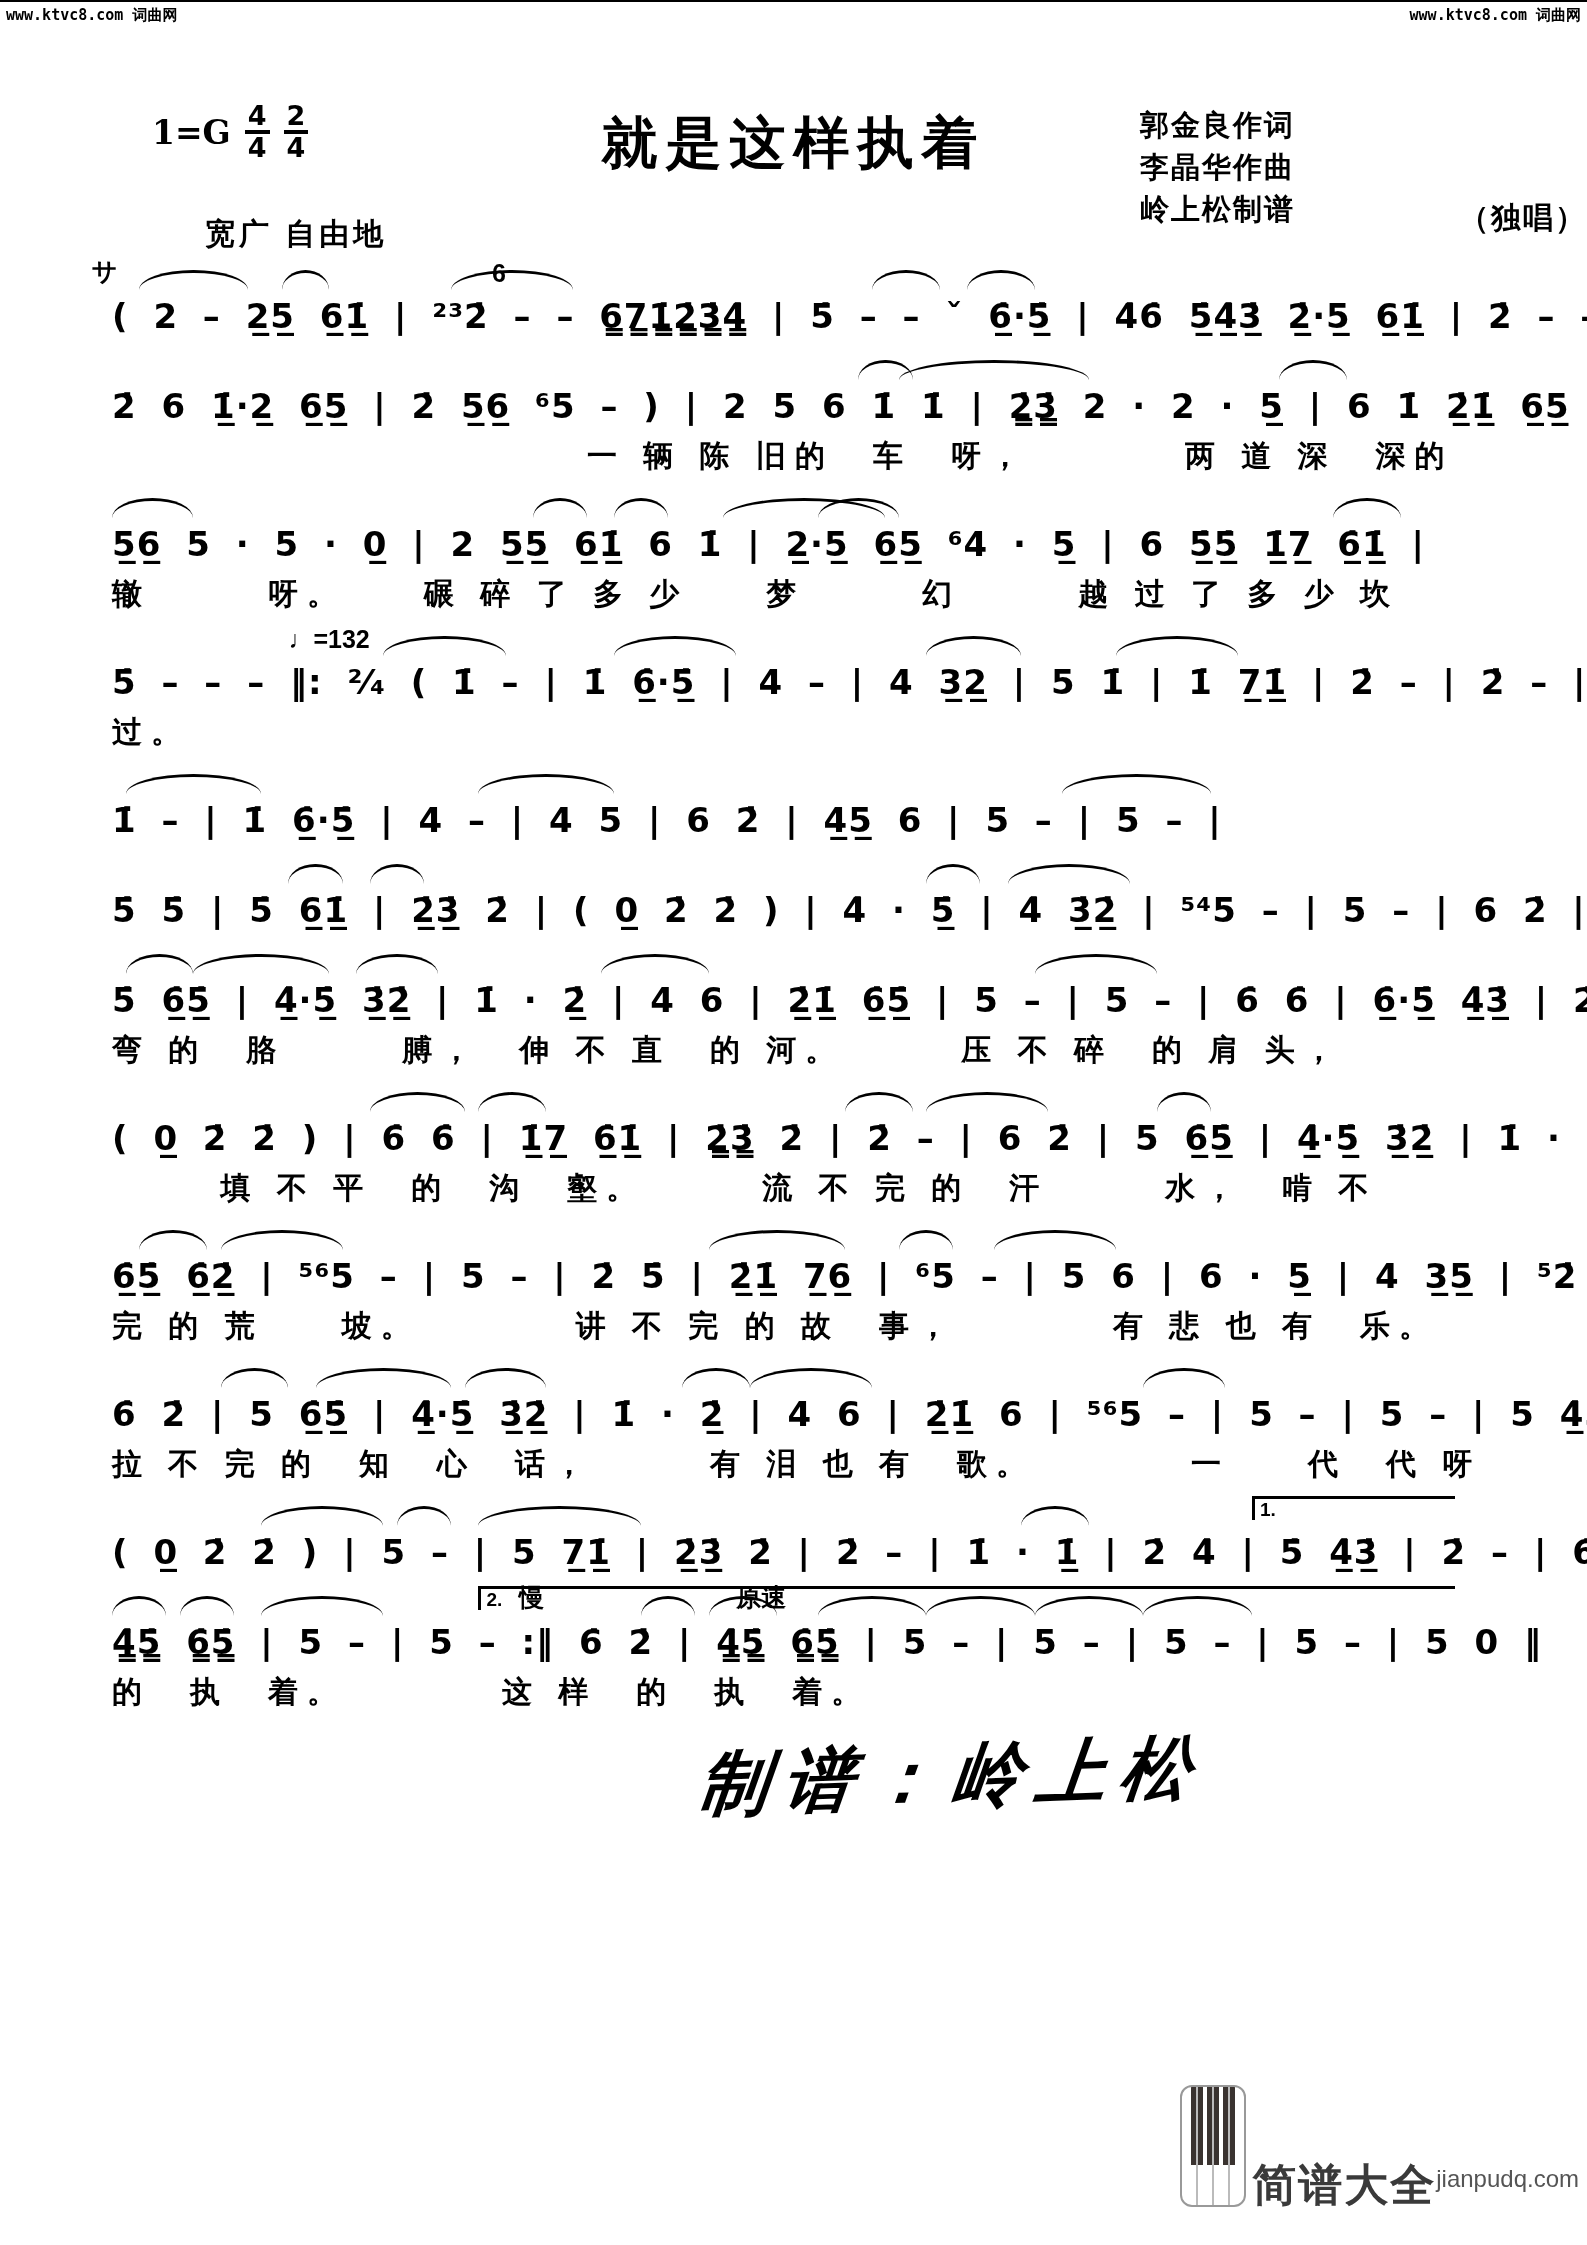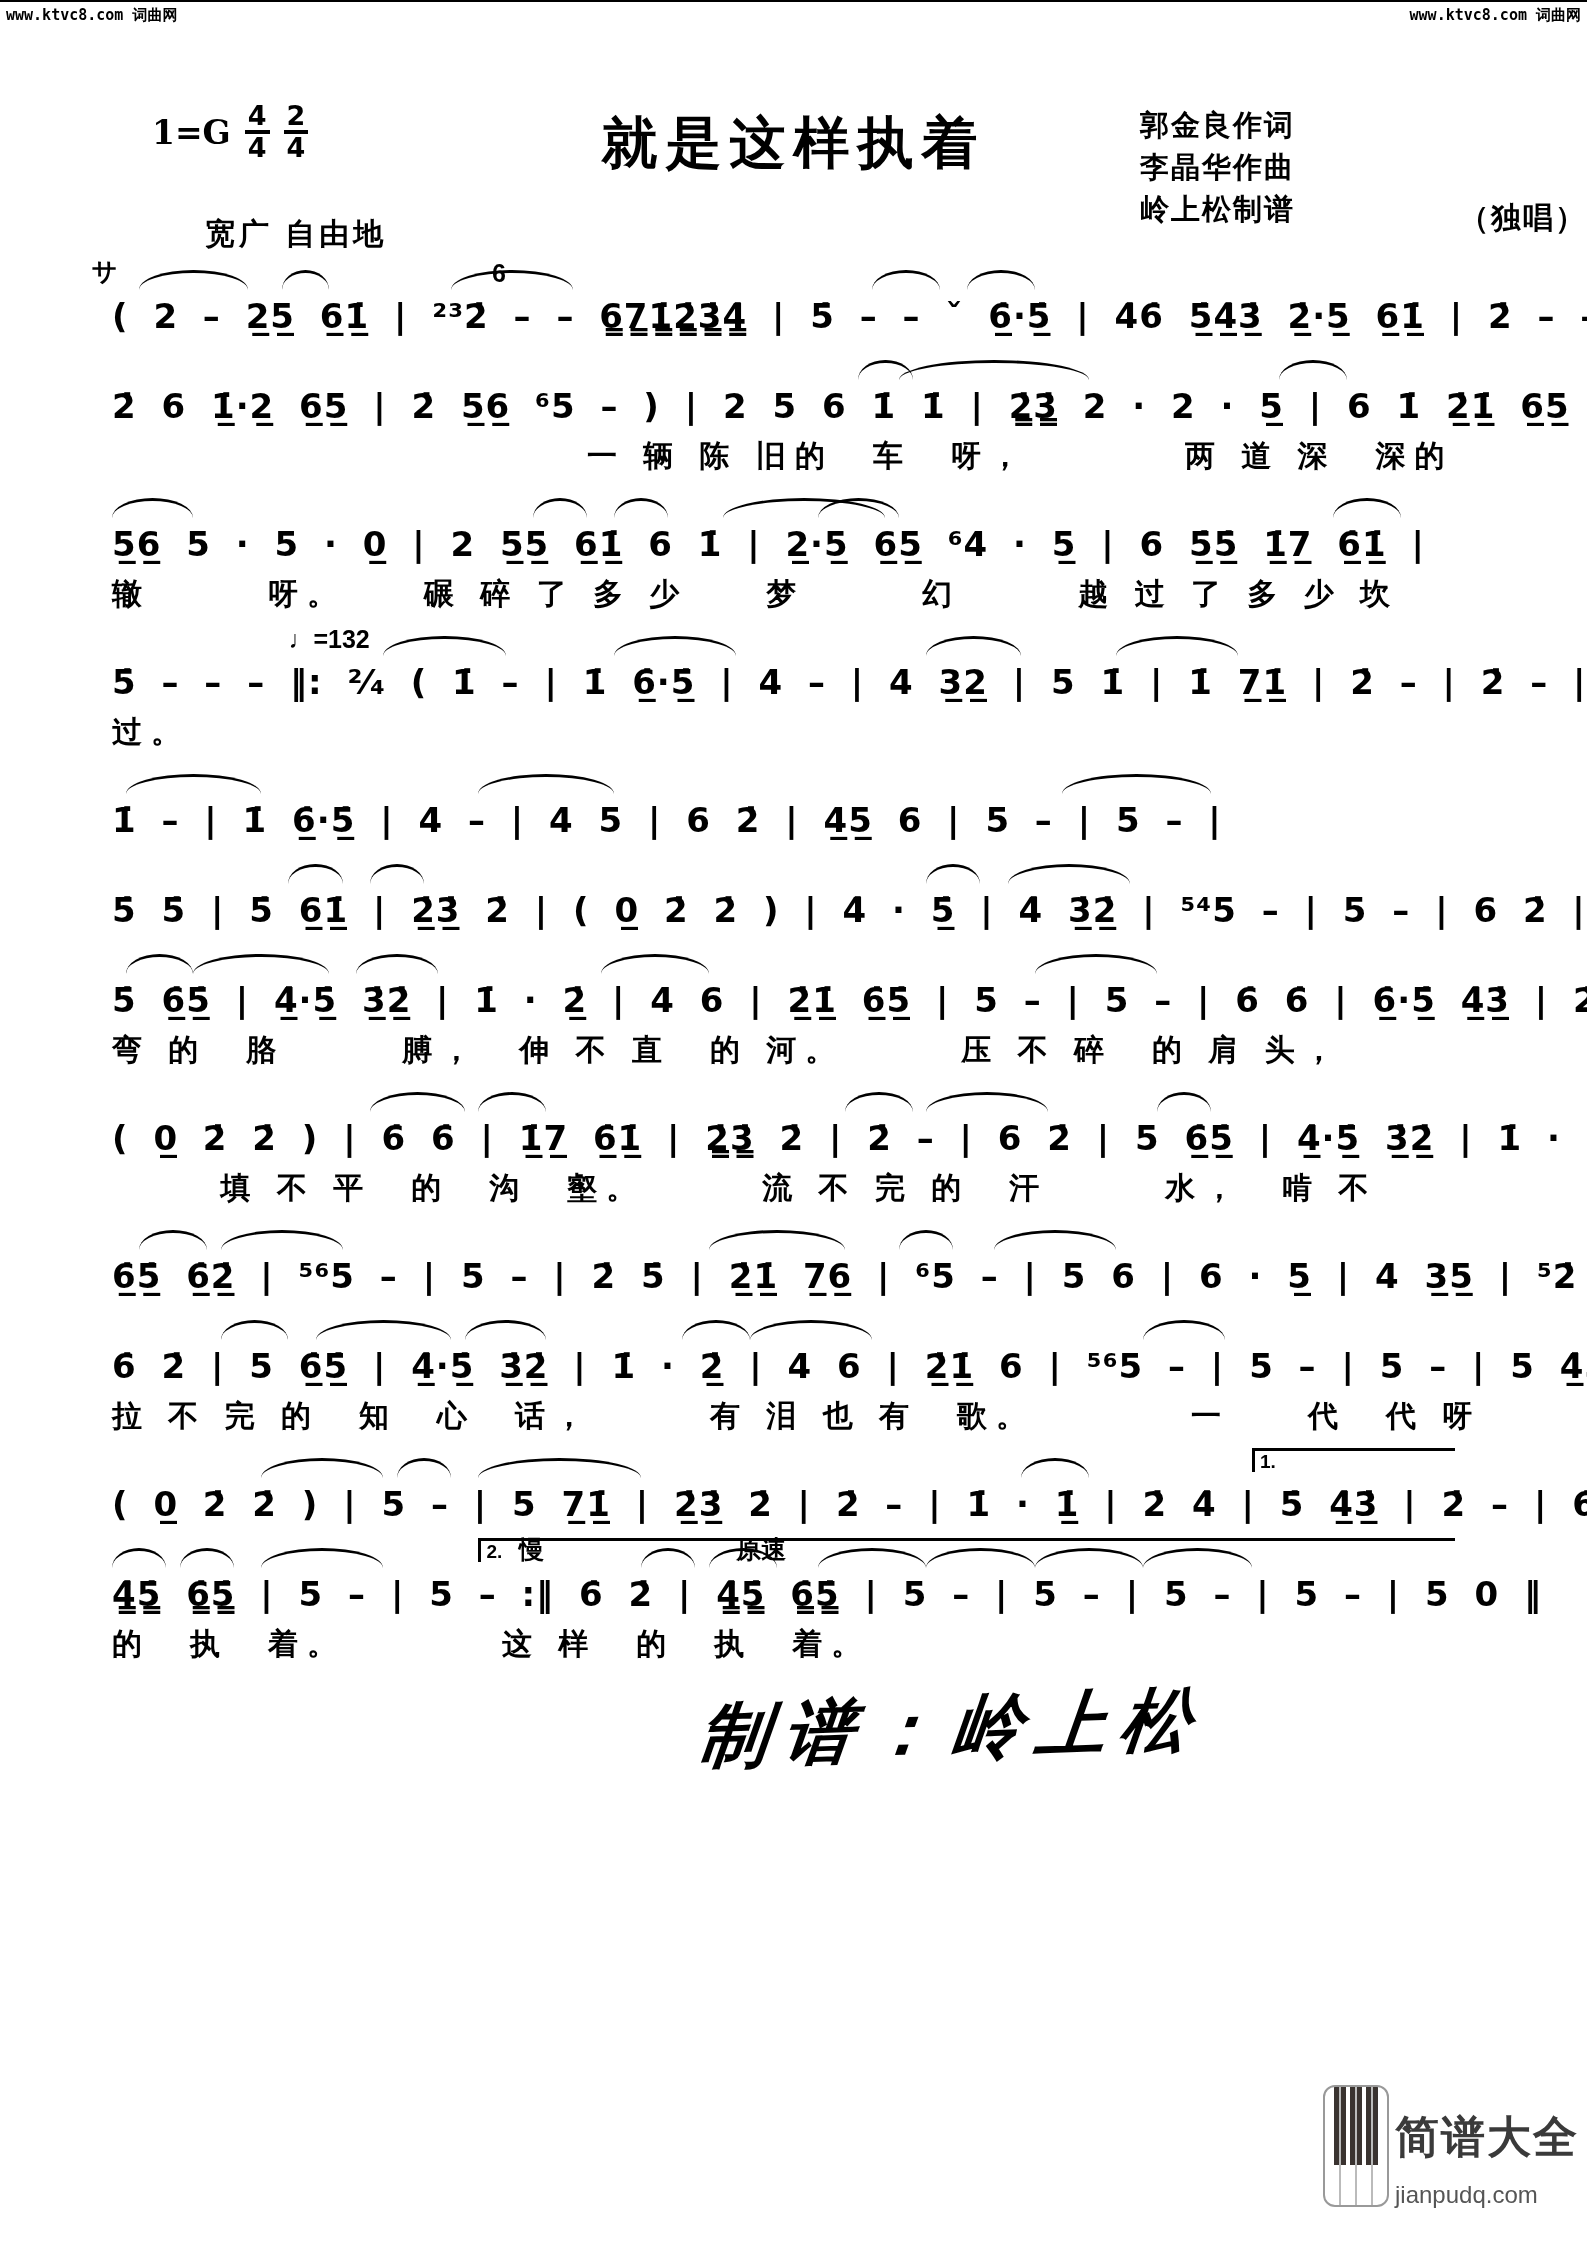--- a/index.html
+++ b/index.html
@@ -47,21 +47,21 @@
   
   .footer{position:relative;height:220px;}
   .signature{position:absolute;left:700px;top:6px;font-size:70px;font-weight:bold;
              font-style:italic;font-family:"DejaVu Serif",serif;letter-spacing:14px;
              transform:skewX(-8deg) rotate(-2deg);}
   .logo{position:absolute;right:8px;bottom:38px;display:flex;align-items:flex-end;gap:6px;}
   .piano{width:62px;height:118px;background:#fff;border:2px solid #999;border-radius:12px;
          position:relative;overflow:hidden;flex:0 0 auto;}
   .piano .bk{position:absolute;top:0;width:12px;height:66%;background:#3a3330;}
   .piano .wl{position:absolute;top:0;width:2px;height:100%;background:#bbb;}
-  .logo-text{display:flex;flex-direction:column;line-height:1;gap:20px;}
+  .logo-text{display:flex;flex-direction:row;line-height:1;}
   .logo-title{font-size:44px;font-weight:bold;color:#3a3a3a;letter-spacing:2px;}
   .logo-domain{font-size:24px;color:#555;margin-top:4px;font-family:"Liberation Sans",sans-serif;}
 </style>
 </head>
 <body>
 
 <div class="wm left">www.ktvc8.com 词曲网</div>
 <div class="wm right">www.ktvc8.com 词曲网</div>
 
 <div class="header">
@@ -183,20 +183,21 @@
 
   <div class="system">
     <div class="annlayer">
         <span class="arc" style="left: 2%; width: 5%;"></span>
         <span class="arc" style="left: 8%; width: 9%;"></span>
         <span class="arc" style="left: 44%; width: 10%;"></span>
         <span class="arc" style="left: 58%; width: 4%;"></span>
         <span class="arc" style="left: 65%; width: 9%;"></span>
       </div>
     <div class="notes">6̲̇5̲̇ 6̲̇2̲̇ | ⁵⁶5 – | 5 – | 2̇ 5̇ | 2̲̇1̲̇ 7̲6̲ | ⁶5 – | 5 6 | 6 · 5̲ | 4 3̲5̲ | ⁵2̇ – | 2̇ – |</div>
+    <div class="lyrics">完 的 荒　　坡。　　　　讲 不 完 的 故　事，　　　　有 悲 也 有　乐。</div>
   </div>
 
   <div class="system">
     <div class="annlayer">
         <span class="arc" style="left: 8%; width: 5%;"></span>
         <span class="arc" style="left: 15%; width: 10%;"></span>
         <span class="arc" style="left: 26%; width: 6%;"></span>
         <span class="arc" style="left: 42%; width: 5%;"></span>
         <span class="arc" style="left: 47%; width: 9%;"></span>
         <span class="arc" style="left: 76%; width: 6%;"></span>

